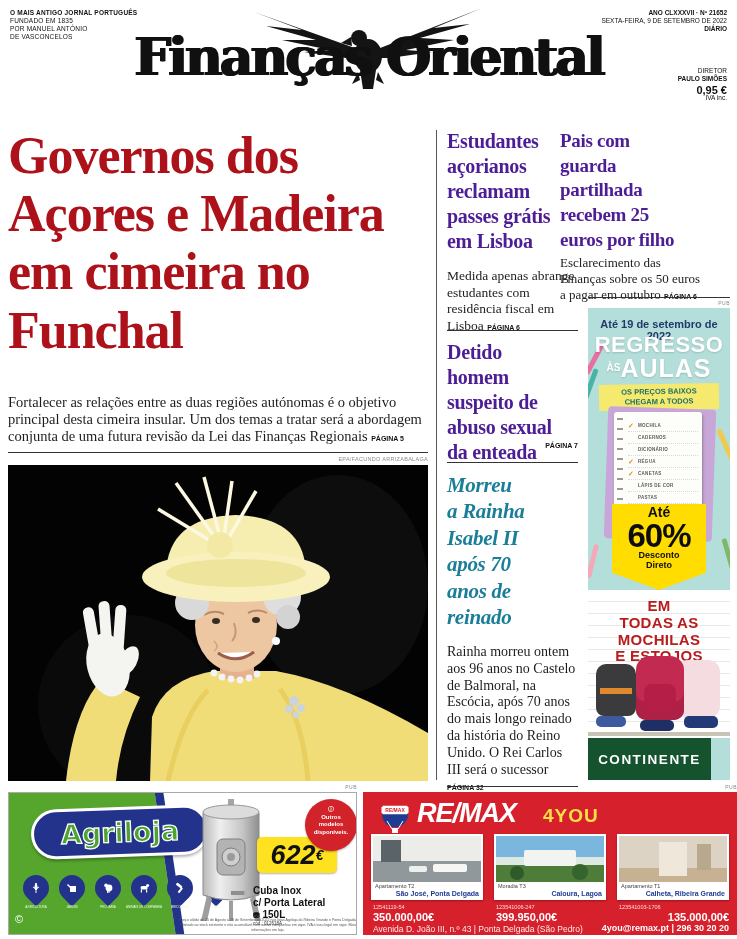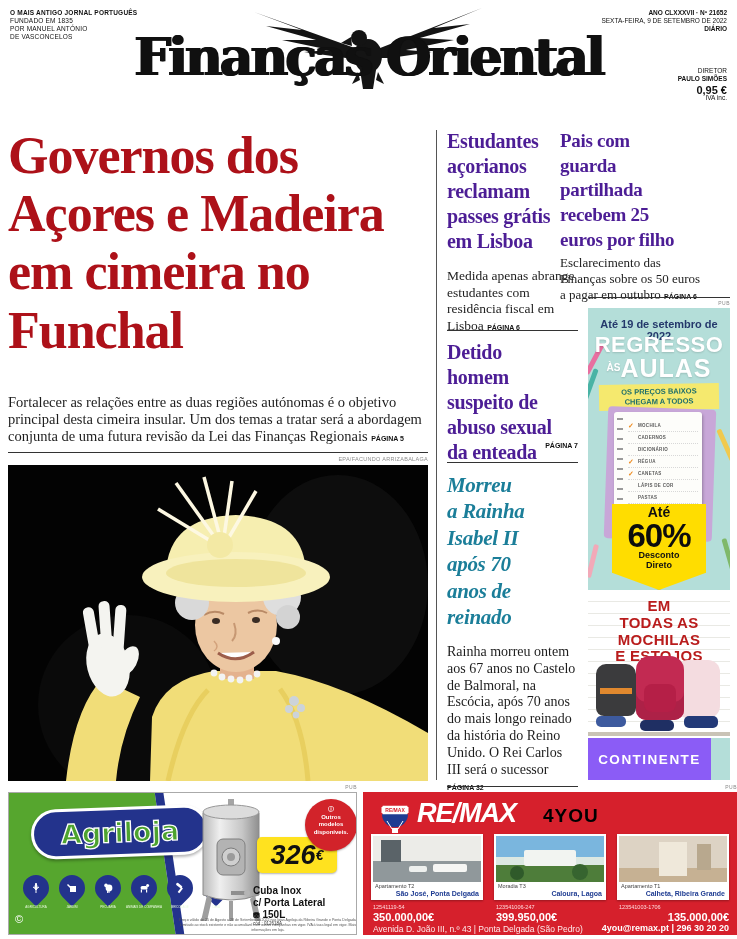--- a/index.html
+++ b/index.html
@@ -68,21 +68,21 @@
   .ribbon { top:196px; left:24px; width:94px; height:86px; background:#ffdd00; text-align:center;
     clip-path:polygon(0 0,100% 0,100% 80%,50% 100%,0 80%); box-shadow:0 2px 3px rgba(0,0,0,.2); }
   .ribbon .ate { font-size:14px; font-weight:bold; color:#111; }
   .ribbon .pct { font-size:33px; font-weight:900; color:#0d0d0d; line-height:.95; letter-spacing:-1px; }
   .ribbon .lbl { font-size:9px; font-weight:bold; color:#111; line-height:1.1; }
   .cont-white { top:282px; left:0; width:142px; height:148px; background:
     repeating-linear-gradient(#ffffff 0 11px, #e9e9e4 11px 12px); }
   .cont-scope { top:290px; left:0; right:0; text-align:center; font-size:15px; font-weight:900;
     color:#b91c1c; line-height:1.12; letter-spacing:.3px; white-space:pre-line; }
   .bp { border-radius:8px; }
-  .cont-redbar { top:430px; left:0; width:123px; height:42px; background:#8b5cf6; display:flex;
+  .cont-redbar { top:430px; left:0; width:123px; height:42px; background:#14532d; display:flex;
     align-items:center; justify-content:center; }
   .cont-brand { color:#fff; font-weight:900; font-size:13.5px; letter-spacing:1.5px; }
 
   
   .agri { left:8px; top:792px; width:349px; height:143px; background:#fff; border:1px solid #aaa; overflow:hidden; }
   .agri-green { position:absolute; inset:0; background:#56a62e;
     clip-path:polygon(0 0,42% 0,48% 100%,0 100%); }
   .agri-blue-sliver { position:absolute; inset:0; background:#23338c;
     clip-path:polygon(42% 0,44.5% 0,50.5% 100%,48% 100%); }
   .agri-pill { left:22px; top:14px; width:178px; height:50px; background:#23338c; border-radius:26px;
@@ -102,21 +102,21 @@
     color:#fff; text-align:center; font-size:6px; font-weight:bold; line-height:1.25; padding-top:7px;
     box-shadow:0 1px 2px rgba(0,0,0,.3);}
   .agri-prod { left:244px; top:92px; font-size:10px; font-weight:bold; color:#111; line-height:1.2; }
   .agri-code { font-size:4.5px; font-weight:normal; color:#333; }
   .agri-fine { left:170px; top:125px; width:178px; font-size:3.6px; color:#555; text-align:center; line-height:1.4; }
   .copyright { left:6px; top:120px; color:#fff; font-size:11px; }
 
   
   .remax { left:363px; top:792px; width:374px; height:143px; background:#d6202c; overflow:hidden; }
   .rx-brand { left:54px; top:6px; color:#fff; font-weight:bold; font-style:italic; font-size:27px; letter-spacing:-1px; }
-  .rx-4you { left:180px; top:13px; color:#000000; font-weight:bold; font-size:19px; letter-spacing:1px; }
+  .rx-4you { left:180px; top:13px; color:#fde047; font-weight:bold; font-size:19px; letter-spacing:1px; }
   .rx-phone { right:8px; top:8px; color:#fff; font-weight:bold; font-size:21px; }
   .rx-card { top:42px; width:112px; height:66px; background:#fff; padding:2px; box-shadow:0 1px 2px rgba(0,0,0,.3); }
   .rx-photo { width:108px; height:46px; position:relative; overflow:hidden; }
   .rx-strip { height:16px; position:relative; }
   .rx-type { position:absolute; left:2px; top:1px; font-size:5.5px; color:#444; }
   .rx-loc { position:absolute; right:2px; bottom:1px; font-size:7px; font-weight:bold; color:#1f3c92; }
   .rx-ref { top:112px; font-size:5.5px; color:#ffd9dc; }
   .rx-price { top:119px; font-size:11px; font-weight:bold; color:#fff; }
   .rx-addr { left:10px; top:132px; font-size:8.5px; color:#ffe9ea; }
   .rx-contact { right:8px; top:131px; font-size:9px; font-weight:bold; color:#fff; }
@@ -248,21 +248,21 @@
 da enteada</div>
   <div class="abs col2 pageref" style="top:442px; text-align:right;">PÁGINA 7</div>
   <div class="abs hrule" style="left:447px; top:462px; width:131px;"></div>
 
   <div class="abs col2 h-col h-teal" style="top:472px;font-style:italic;">Morreu
 a Rainha
 Isabel II
 após 70
 anos de
 reinado</div>
-  <div class="abs col2" style="top:644px; font-family:'Liberation Serif',serif; font-size:14px; line-height:1.2; color:#1d1d1d;"><span>Rainha morreu ontem aos 67 anos no Castelo de Balmoral, na Escócia, após 70 anos do mais longo reinado da história do Reino Unido. O Rei Carlos III será o sucessor </span><span class="pageref">PÁGINA 32</span></div>
+  <div class="abs col2" style="top:644px; font-family:'Liberation Serif',serif; font-size:14px; line-height:1.2; color:#1d1d1d;"><span>Rainha morreu ontem aos 96 anos no Castelo de Balmoral, na Escócia, após 70 anos do mais longo reinado da história do Reino Unido. O Rei Carlos III será o sucessor </span><span class="pageref">PÁGINA 32</span></div>
   <div class="abs hrule" style="left:447px; top:786px; width:131px;"></div>
 
   <div class="abs col3 h-col" style="top:129px; font-size:19px; line-height:1.3;">Pais com
 guarda
 partilhada
 recebem 25
 euros por filho</div>
   <div class="abs col3 deck" style="top:255px; font-size:13px;"><span>Esclarecimento das Finanças sobre os 50 euros a pagar em outubro </span><span class="pageref">PÁGINA 6</span></div>
   <div class="abs hrule" style="left:588px; top:297px; width:142px;"></div>
   <div class="abs pub" style="left:588px; top:300px; width:142px; text-align:right;">PUB</div>
@@ -422,21 +422,21 @@
       <ellipse cx="40" cy="13" rx="28" ry="7" fill="#dcdcdc" stroke="#979797"></ellipse>
       <rect x="26" y="40" width="28" height="36" rx="6" fill="#b3b3b3" stroke="#7f7f7f"></rect>
       <circle cx="40" cy="58" r="9" fill="#cfcfcf" stroke="#7c7c7c"></circle>
       <circle cx="40" cy="58" r="4" fill="#9b9b9b"></circle>
       <path d="M16 96 L10 122 L16 122 L21 100 M64 96 L70 122 L64 122 L59 100 M38 102 L38 122 L42 122 L42 102" fill="#9e9e9e"></path>
       <rect x="40" y="92" width="14" height="4" fill="#8f8f8f"></rect>
         <circle cx="56" cy="94" r="3" fill="#b5b5b5"></circle>
     </svg>
 
     <div class="abs agri-price">
-      <span class="num">326</span>
+      <span class="num">622</span>
         <span class="cur">€</span>
     </div>
 
     <div class="abs agri-badge">
       <div>ⓘ</div>
       <div style="width:44px; margin:0 auto;">Outros modelos disponíveis.</div>
     </div>
 
     <div class="abs agri-prod">
       <div>Cuba Inox</div>

